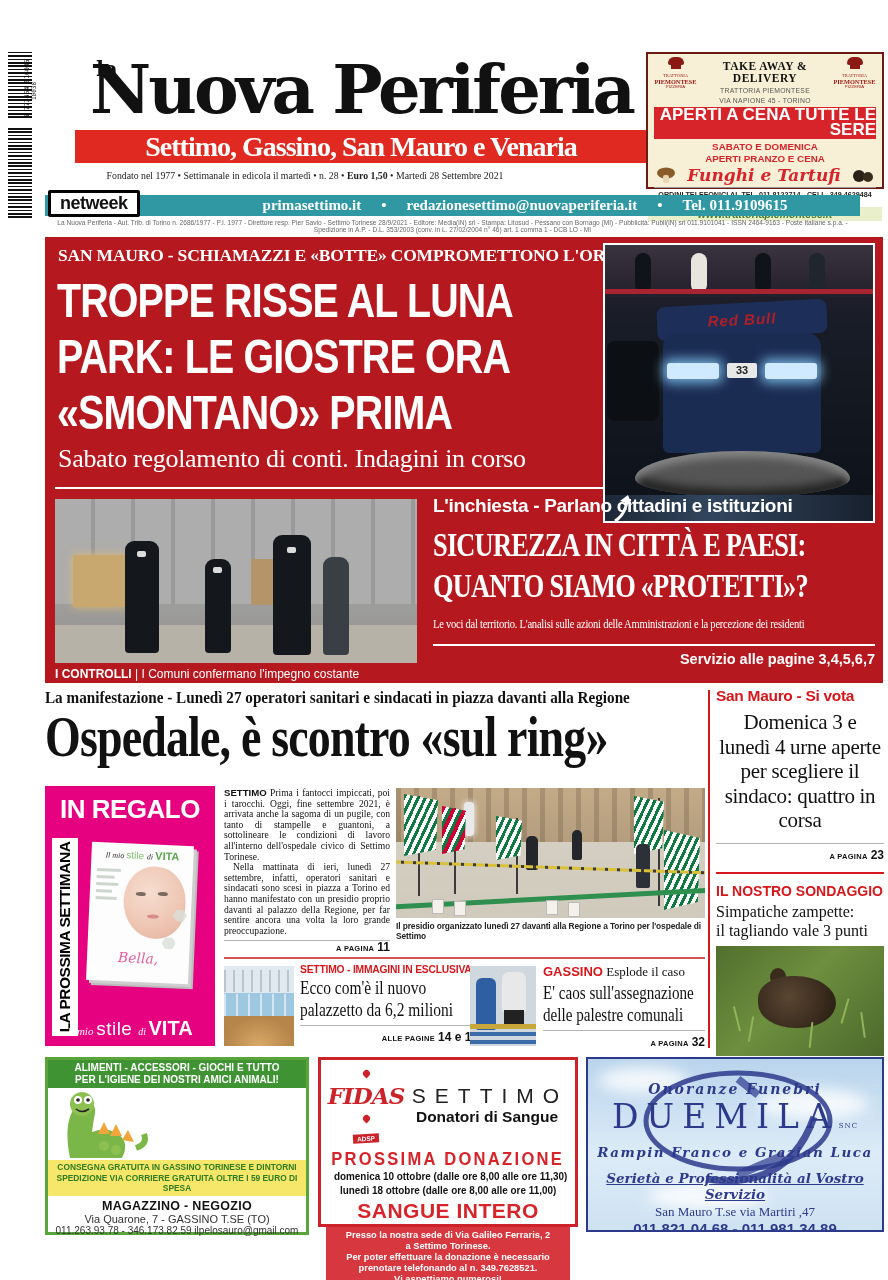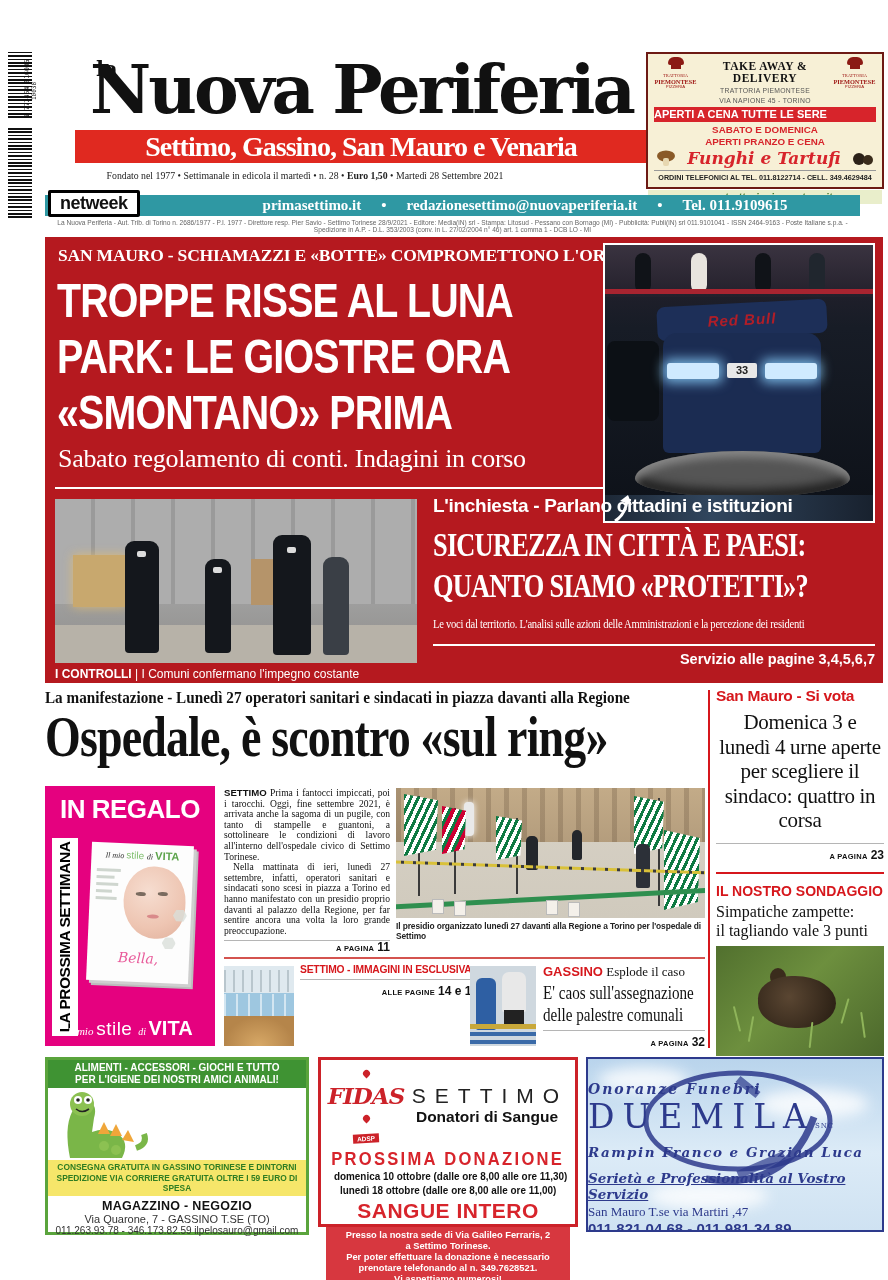--- a/index.html
+++ b/index.html
@@ -38,22 +38,22 @@
   .trat{left:646px;top:52px;width:238px;height:137px;background:#f7f0d6;border:2px solid #6d1a14;
         box-sizing:border-box;font-family:"Liberation Sans",sans-serif;}
   .trat-top{display:flex;align-items:flex-start;justify-content:space-between;padding:3px 4px 1px;}
   .trat-logo{width:47px;text-align:center;color:#9c1310;line-height:1.05;}
   .trat-logo .t1{font-size:4.5px;font-family:"Liberation Serif",serif;}
   .trat-logo .t2{font-size:6.3px;font-weight:bold;font-family:"Liberation Serif",serif;}
   .trat-logo .t3{font-size:4.3px;}
   .trat-mid{flex:1;text-align:center;}
   .trat-head{font-family:"Liberation Serif",serif;font-weight:bold;font-size:11.5px;letter-spacing:0.5px;margin-top:3px;}
   .trat-l1{font-size:6.8px;color:#555;margin-top:3px;letter-spacing:0.3px;}
-  .trat-band{background:#d7242b;color:#fff;font-weight:bold;font-size:11px;text-align:left;
-             height:15px;line-height:15px;margin:2px 6px;}
+  .trat-band{background:#d7242b;color:#fff;font-weight:bold;font-size:17px;text-align:right;
+             height:32px;line-height:15px;margin:2px 6px;}
   .trat-red{color:#d7242b;font-weight:bold;font-size:9.8px;text-align:center;line-height:1.18;}
   .trat-script{display:flex;align-items:center;justify-content:center;gap:11px;margin-top:1px;}
   .trat-script .fx{font-family:"DejaVu Serif",serif;font-style:italic;font-weight:bold;
                    font-size:17px;color:#d7242b;}
   .trat-ord{border-top:1px solid #999;margin:2px 6px 8px;padding-top:2px;text-align:center;
             font-size:7.2px;font-weight:bold;color:#222;}
   .trat-site{margin-top:2px;background:#e9eecb;text-align:center;font-style:italic;font-weight:bold;
              font-size:10.5px;color:#4a7d2f;height:14px;line-height:14px;}
   .hat{display:inline-block;width:16px;height:13px;position:relative;}
   .hat:before{content:"";position:absolute;left:0;top:0;width:16px;height:8px;background:#8b1a14;
@@ -245,21 +245,21 @@
   .fid-sub{font-weight:bold;font-size:15.5px;color:#111;}
   .fid-banner{text-align:center;color:#d7242b;font-weight:bold;font-size:18px;letter-spacing:2.5px;
               margin-top:4px;}
   .fid-date{text-align:center;font-weight:bold;font-size:11px;color:#111;line-height:13.5px;}
   .fid-type{text-align:center;color:#d7242b;font-weight:bold;font-size:21px;letter-spacing:0.5px;margin-top:2px;}
   .fid-note{background:#d7373f;color:#fff;font-weight:bold;font-size:9.3px;text-align:center;
             line-height:11px;margin:4px 5px 0;padding:3px 2px;}
 
   .duemila{left:586px;top:1057px;width:298px;height:175px;border:2px solid #2d3a8c;box-sizing:border-box;
            background:linear-gradient(#b9d4ec 0%,#dcebf7 55%,#cfe2f2 100%);overflow:hidden;
-           color:#2d3a8c;position:absolute;}
+           color:#2d3a8c;text-align:center;position:absolute;}
   .due-cloud{position:absolute;background:#fff;border-radius:50%;filter:blur(7px);opacity:.8;}
   .due-swirl{position:absolute;left:0;top:0;}
   .due-kick{font-family:"DejaVu Serif",serif;font-style:italic;font-weight:bold;font-size:14px;
             letter-spacing:2px;margin-top:22px;position:relative;}
   .due-brand{font-family:"DejaVu Serif",serif;font-size:33px;letter-spacing:8px;position:relative;margin-top:0px;}
   .due-snc{font-size:7px;letter-spacing:1px;}
   .due-names{font-family:"DejaVu Serif",serif;font-style:italic;font-weight:bold;font-size:13.5px;
              letter-spacing:1.5px;margin-top:8px;position:relative;}
   .due-tag{font-family:"DejaVu Serif",serif;font-style:italic;font-weight:bold;font-size:13.5px;
            text-decoration:underline;margin-top:10px;position:relative;}
@@ -457,20 +457,24 @@
 
   <div class="abs red-rule"></div>
 
   <div class="abs photo-gym">
     <div class="gym-truss"></div>
       <div class="gym-win"></div>
       <div class="gym-floor"></div>
   </div>
   <div class="abs brief1">
     <div class="brief-kicker">SETTIMO - IMMAGINI IN ESCLUSIVA</div>
+    <div class="brief-head">
+      <span class="cond" style="transform:scaleX(.86)">Ecco com'è il nuovo</span><br>
+      <span class="cond" style="transform:scaleX(.86)">palazzetto da 6,2 milioni</span>
+    </div>
     <div class="pgref"><span class="lbl">ALLE PAGINE</span><span class="num">14 e 15</span></div>
   </div>
 
   <div class="abs photo-bench">
     <div class="bench-fig2"></div>
       <div class="bench-shorts"></div>
       <div class="bench-fig1"></div>
     <div class="bench-bar" style="top:58px;"></div>
     <div class="bench-bar2" style="top:66px;"></div>
     <div class="bench-bar2" style="top:74px;"></div>

